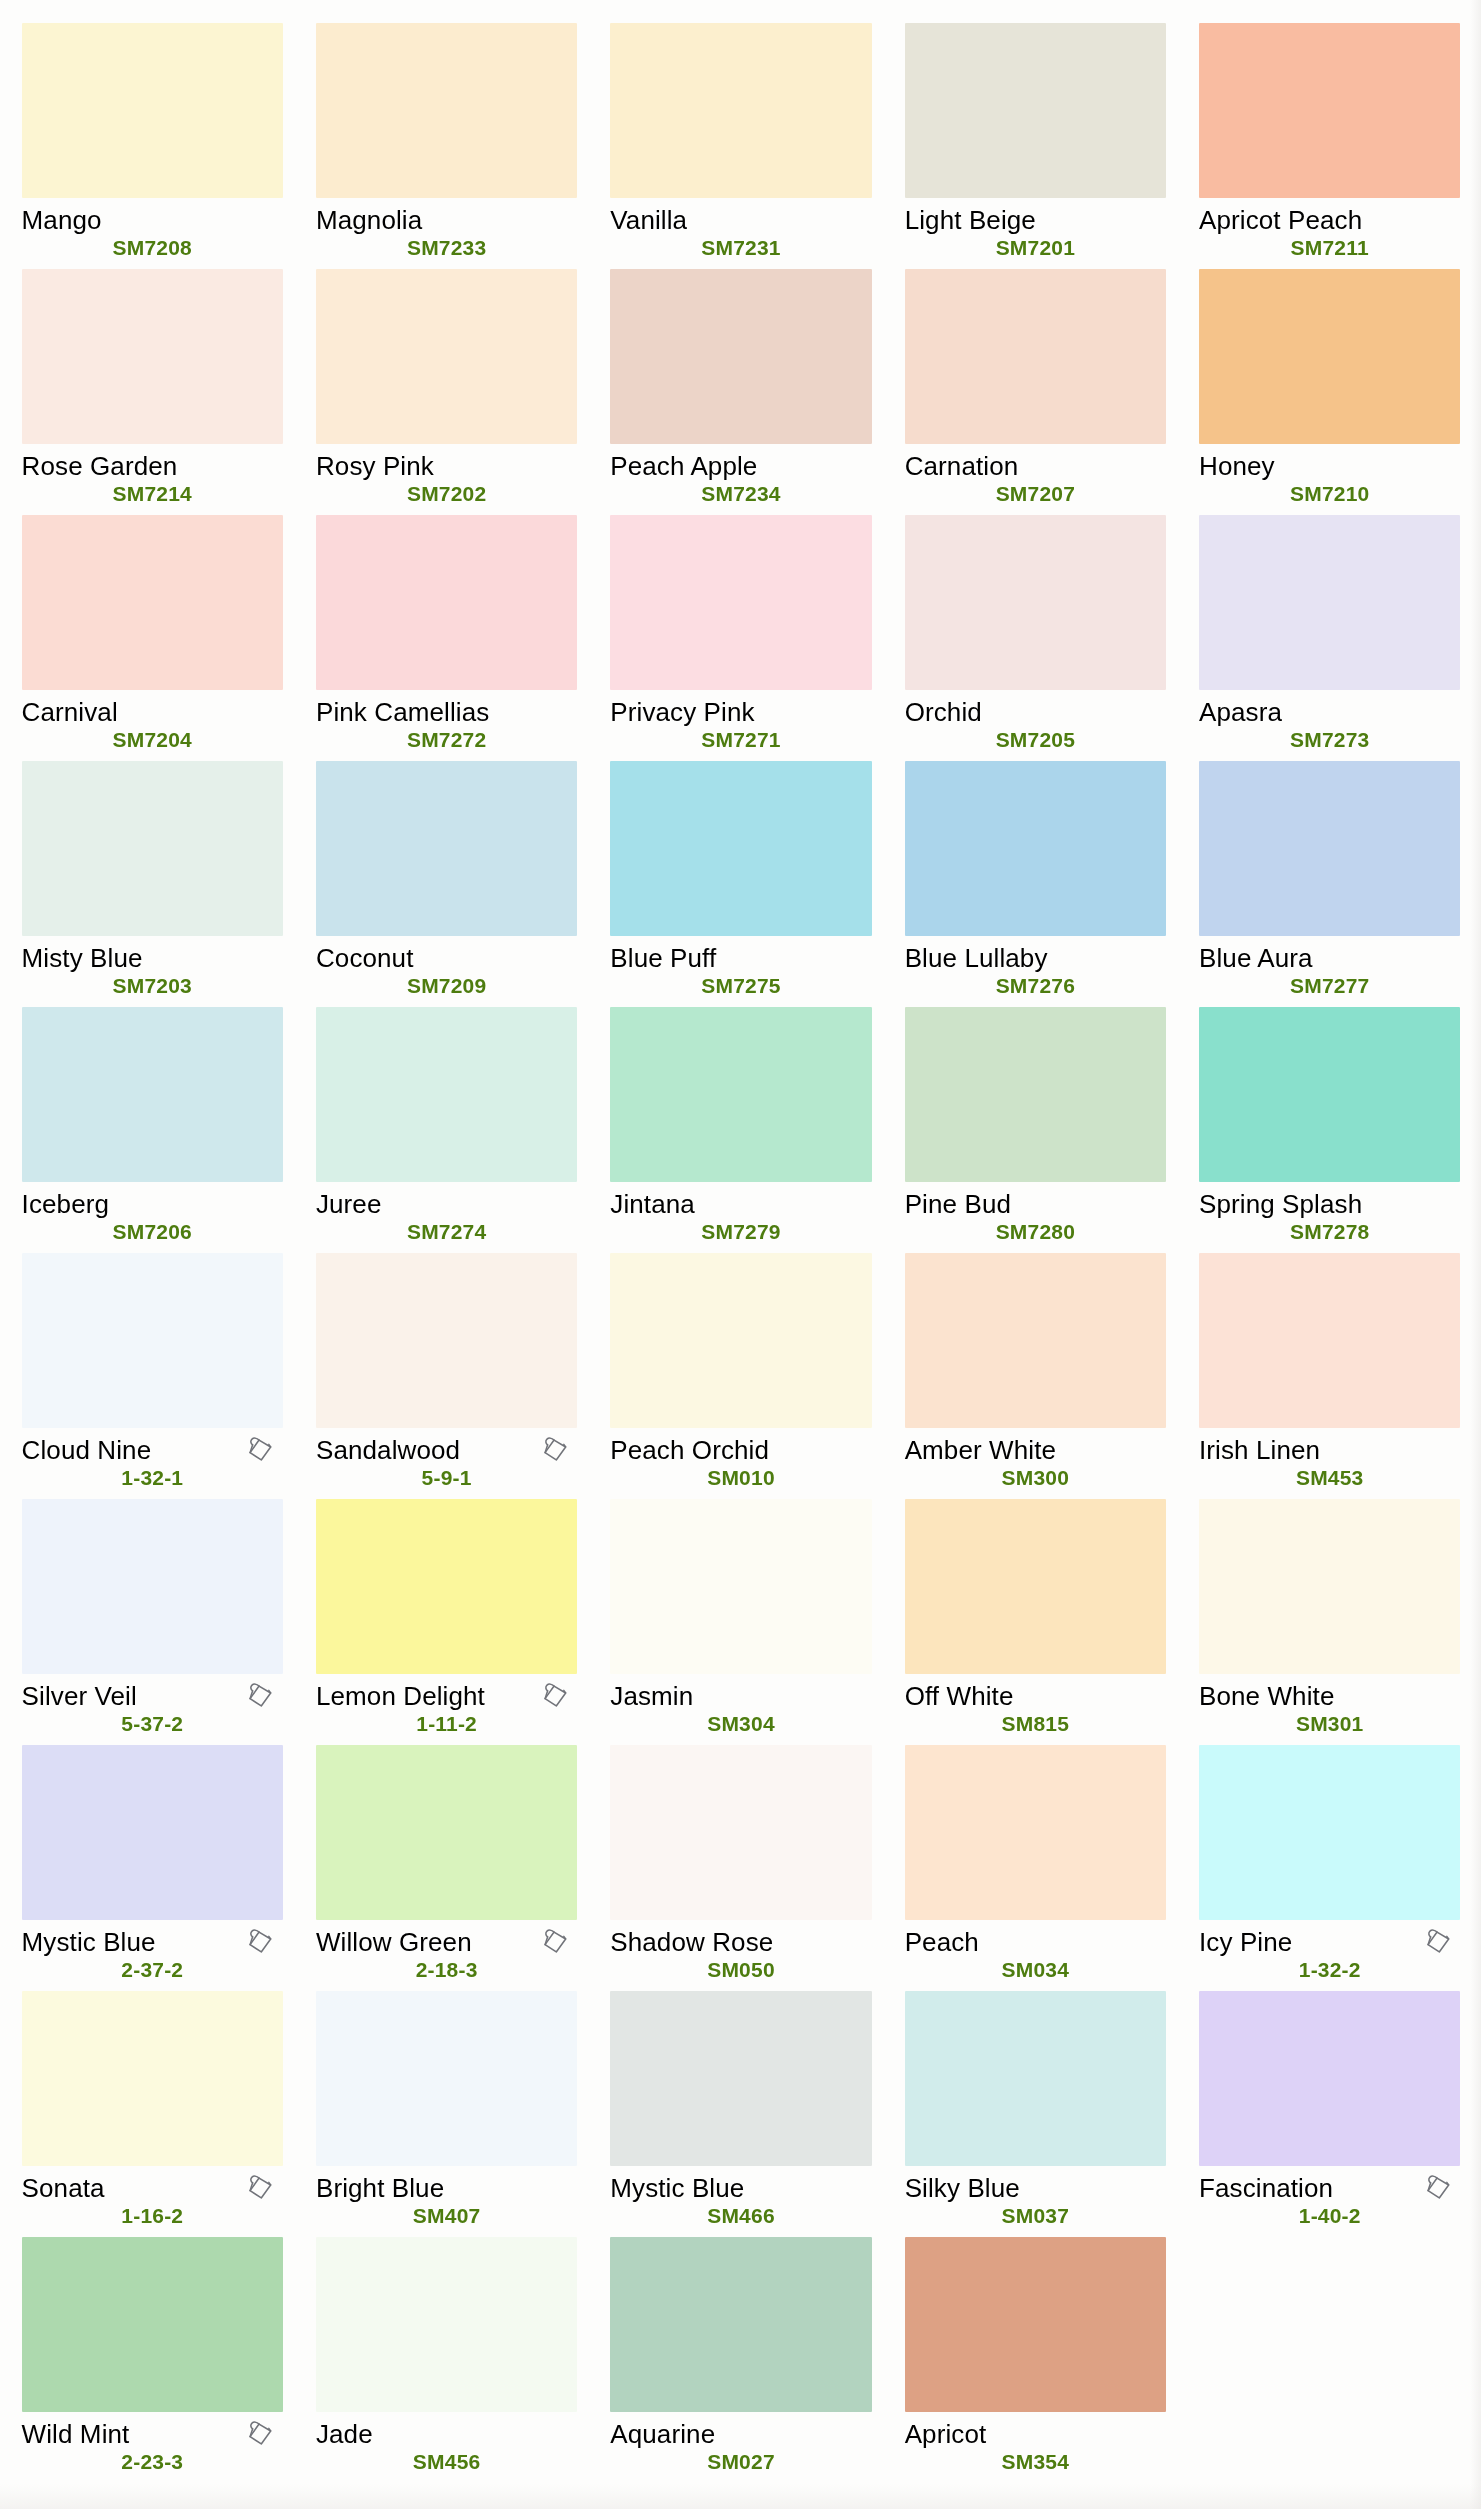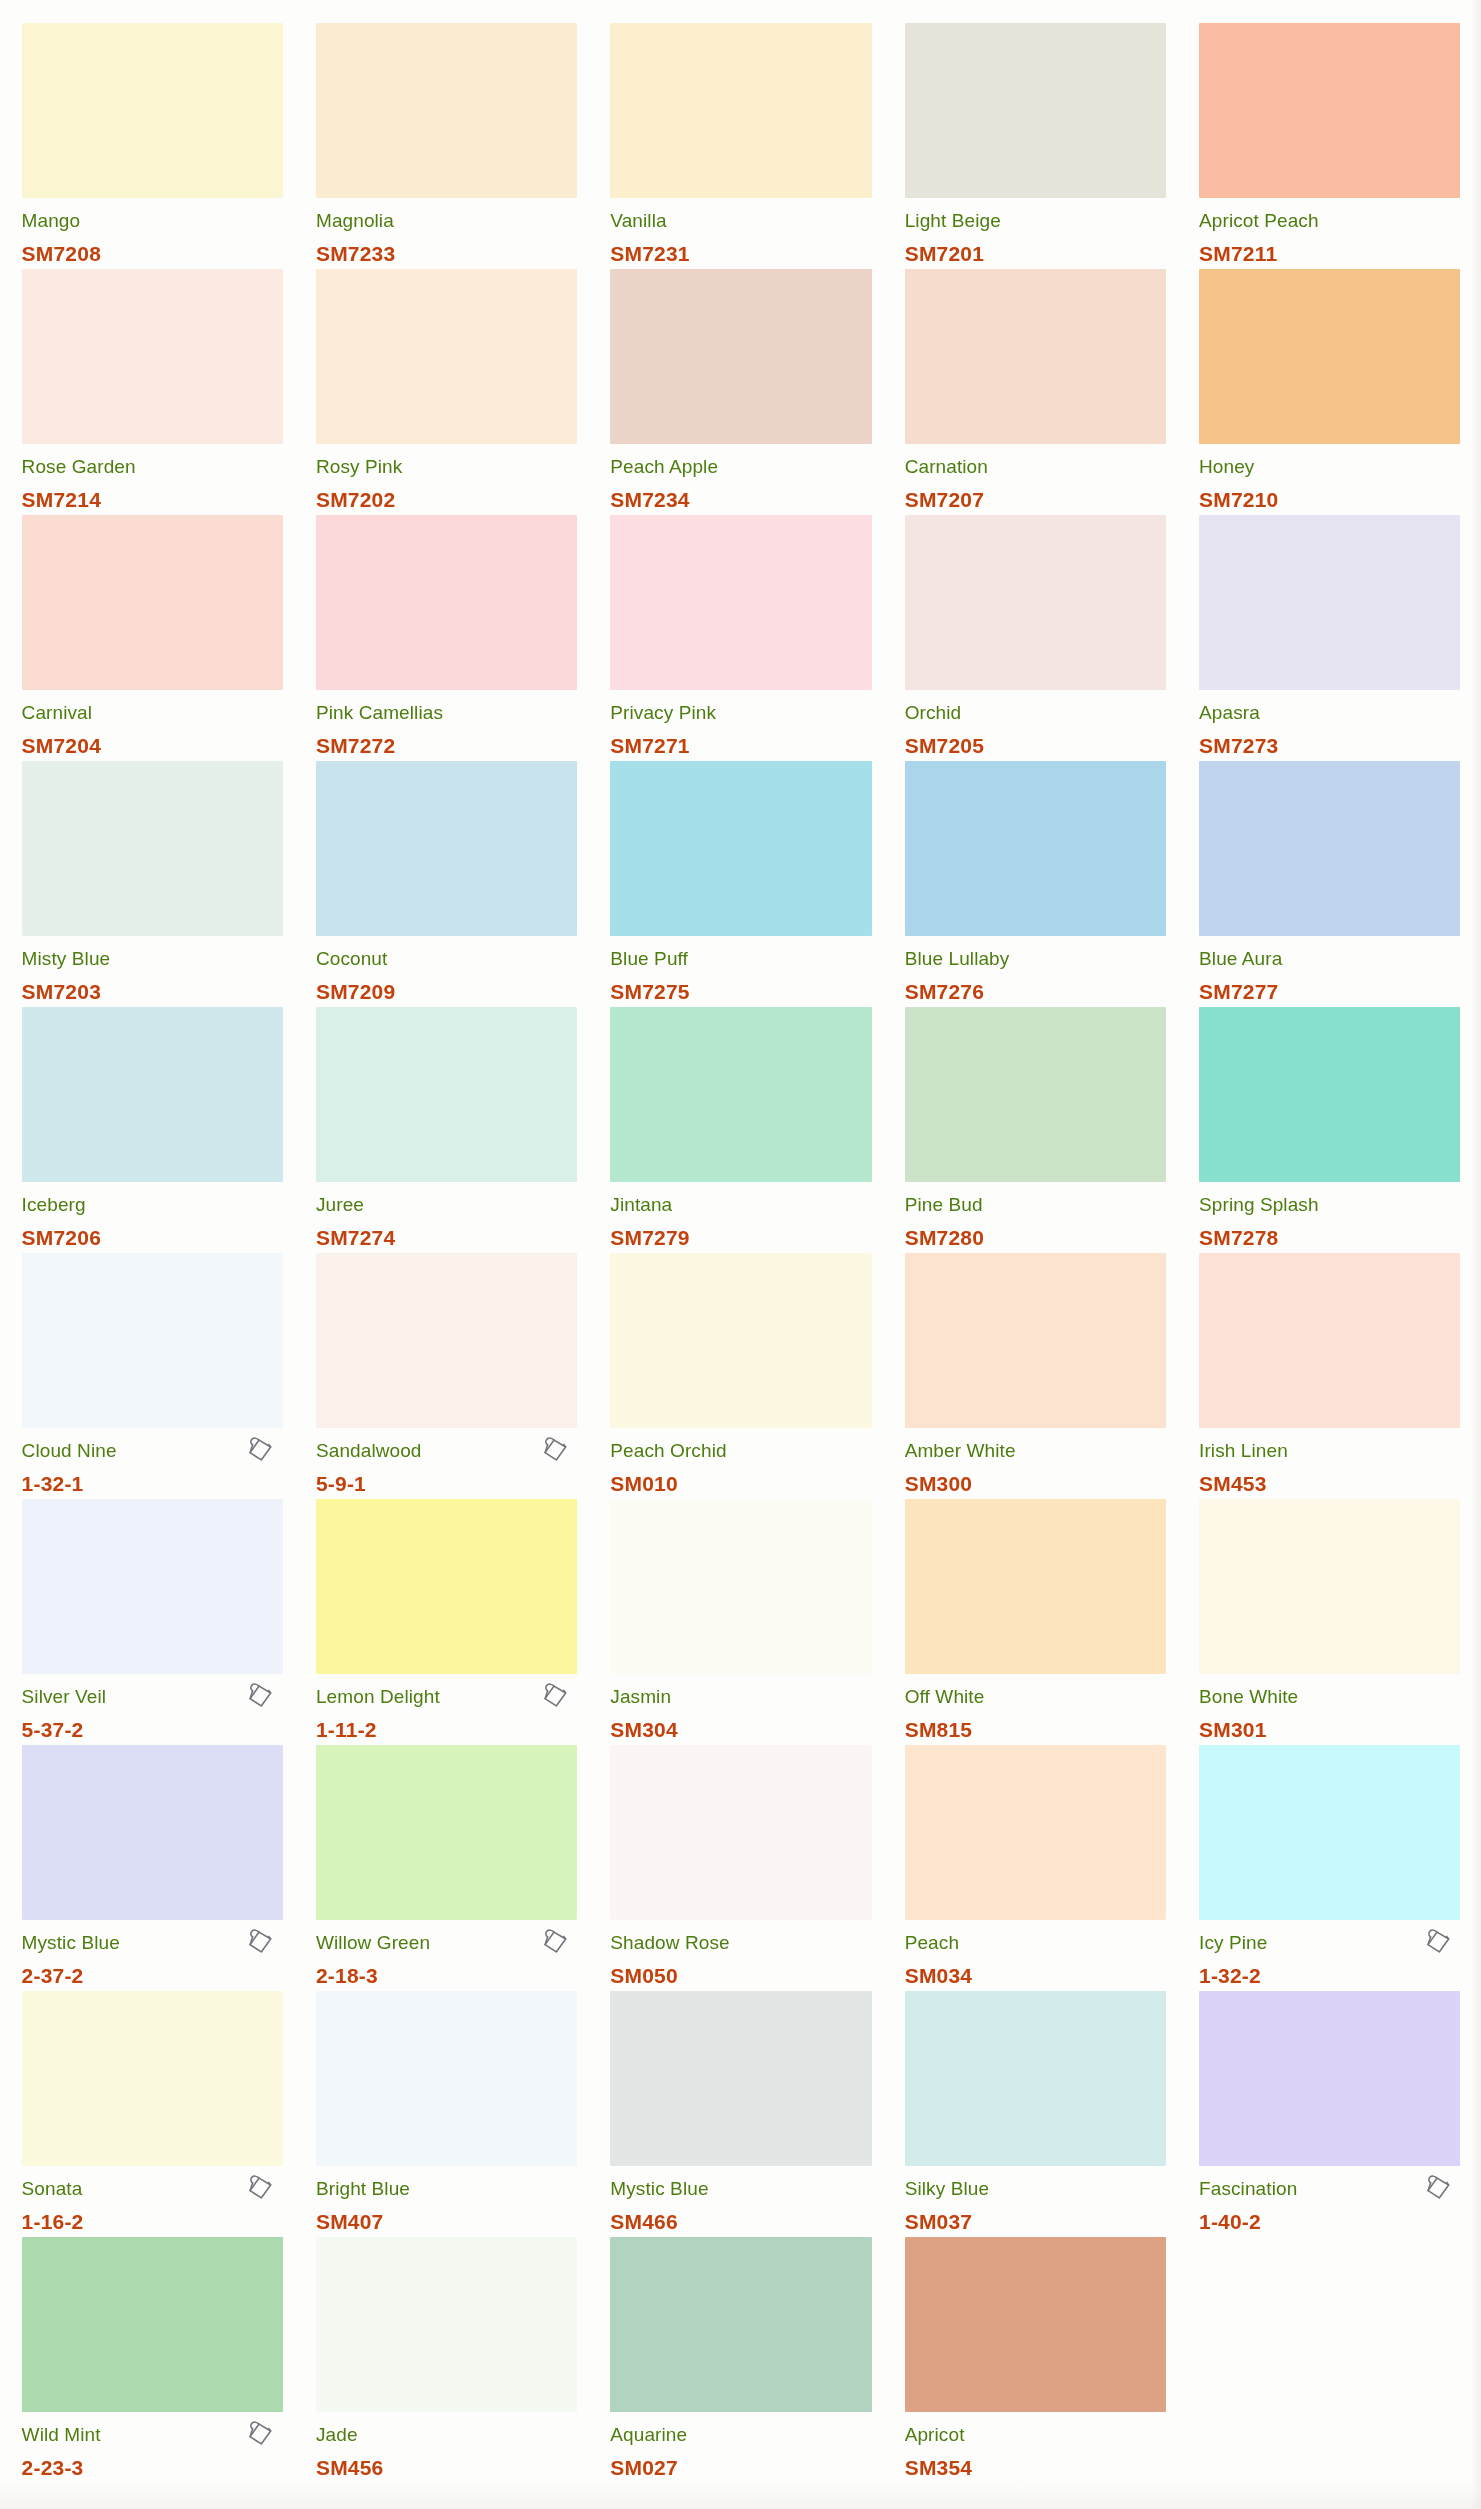--- a/index.html
+++ b/index.html
@@ -32,35 +32,36 @@
     width: 100%;
     height: 175px;
     border-radius: 1px;
   }
   .swatch-meta {
     position: relative;
     padding-top: 11.8px;
     height: 65px;
   }
   .swatch-name {
-    font-size: 19px;
+    font-size: 26px;
     line-height: 23.5px;
-    color: #4d7c0f;
+    color: #000000;
     font-weight: 400;
     letter-spacing: 0.1px;
     white-space: nowrap;
   }
   .swatch-code {
     font-size: 21px;
     line-height: 25.5px;
-    color: #c2410c;
+    color: #4d7c0f;
     font-weight: 700;
     letter-spacing: 0.2px;
-    margin-top: 8px;
+    margin-top: 2px;
     white-space: nowrap;
+    text-align: center;
   }
   .bucket-icon {
     position: absolute;
     right: 7.8px;
     top: 7.8px;
     width: 29px;
     height: 31px;
     opacity: 0.78;
   }
   .bucket-icon svg { display: block; width: 100%; height: 100%; }

